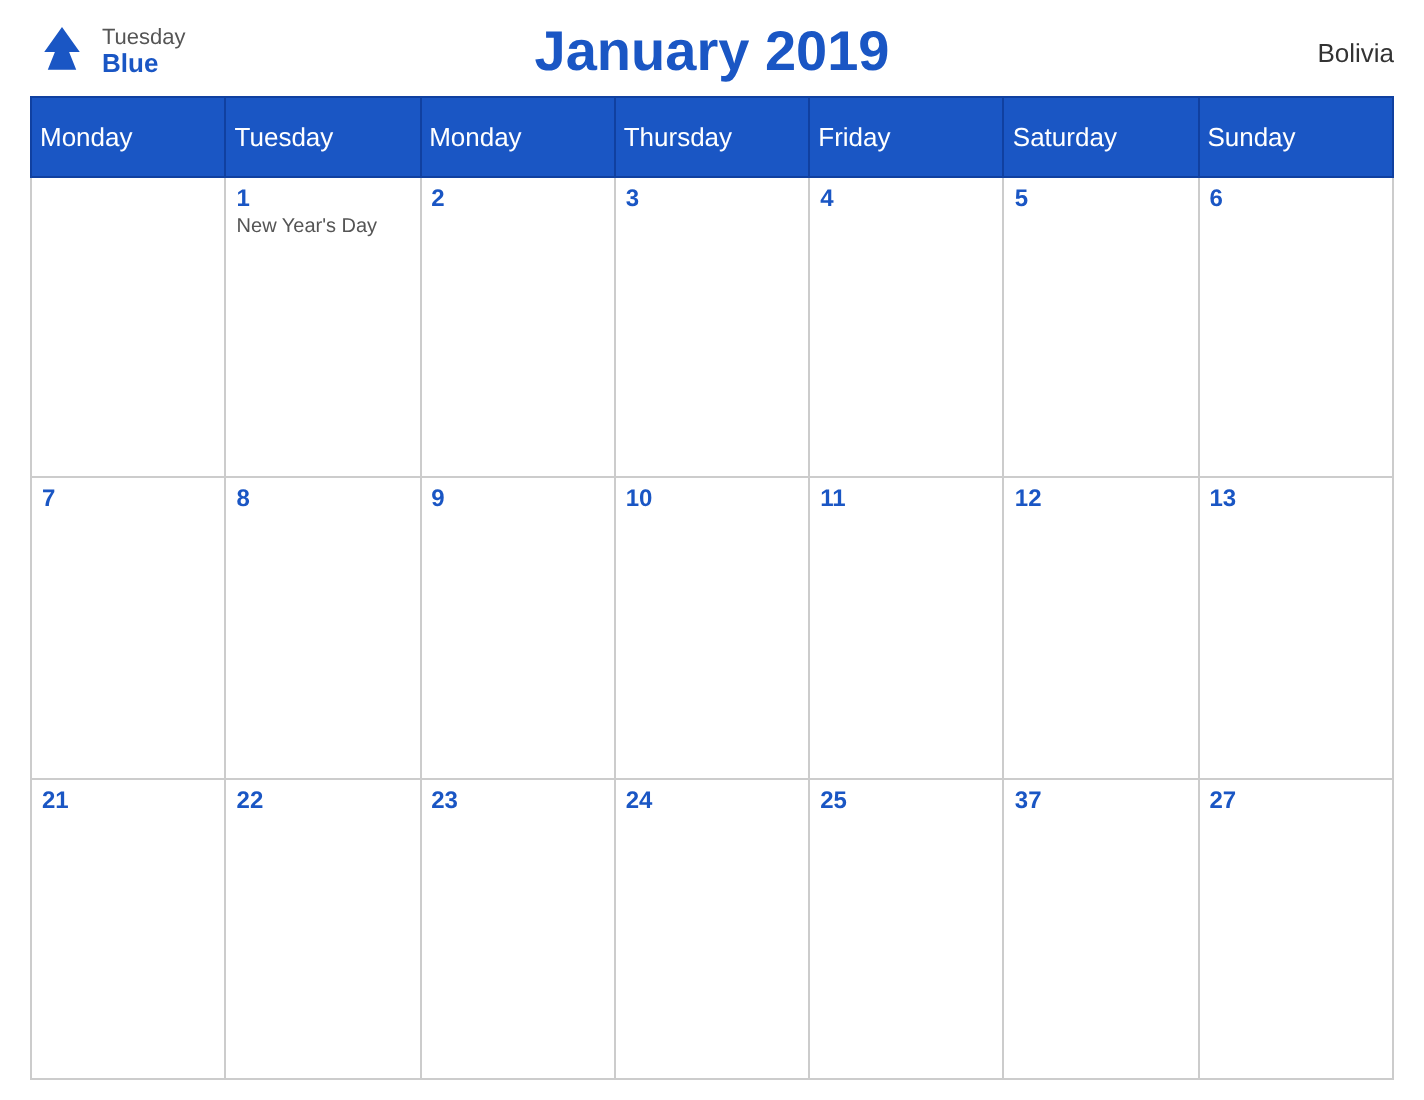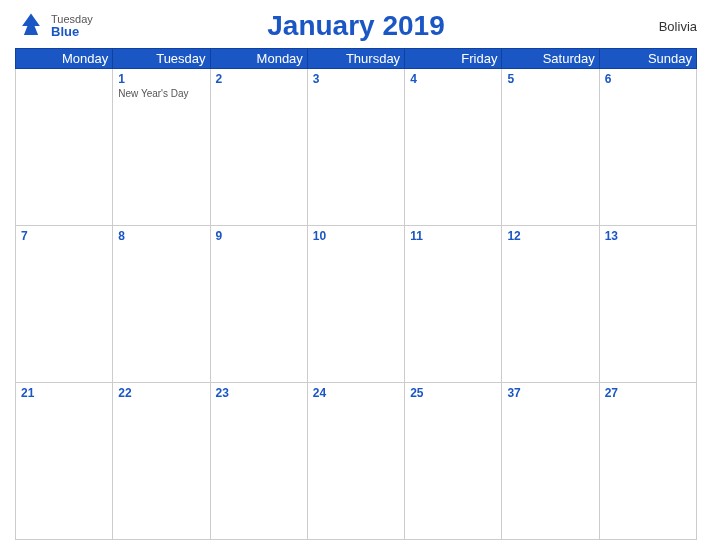--- a/index.html
+++ b/index.html
@@ -70,22 +70,22 @@
 
     .calendar-table {
       width: 100%;
       border-collapse: collapse;
       flex: 1;
     }
 
     .calendar-table th {
       background-color: #1a56c4;
       color: #fff;
-      text-align: right;
-      padding: 2px 4px;
+      text-align: left;
+      padding: 12px 4px;
       font-size: 13px;
       font-weight: normal;
       border: 1px solid #1040a0;
     }
 
     .calendar-table td {
       border: 1px solid #ccc;
       vertical-align: top;
       padding: 3px 5px;
       height: 72px;

